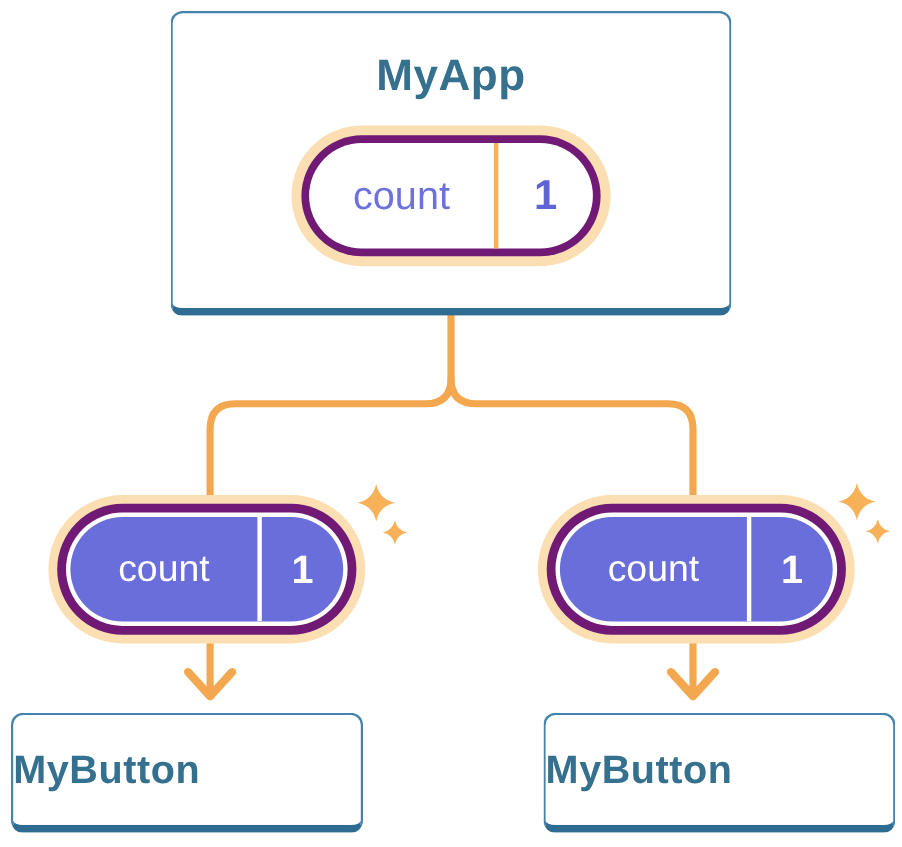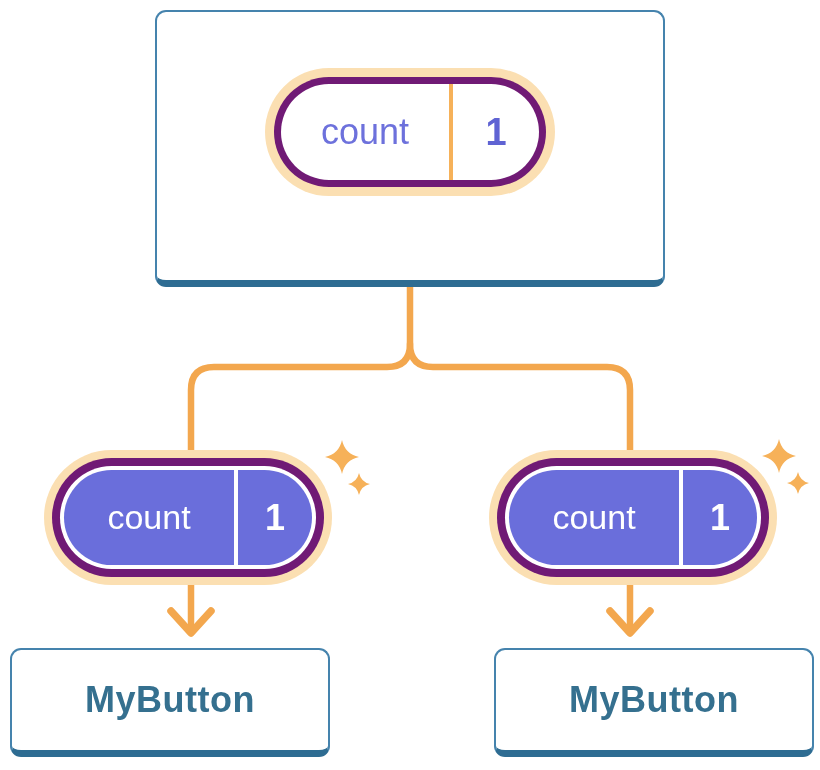--- a/index.html
+++ b/index.html
@@ -45,21 +45,20 @@
     letter-spacing: 0.5px;
     color: #35708F;
     line-height: 46px;
     height: 46px;
   }
   .card-button {
     width: 320px; height: 109px;
     top: 648px;
     display: flex;
     align-items: center;
-    justify-content: center;
   }
   .card-button.left  { left: 10px; }
   .card-button.right { left: 494px; }
   .card-button .card-title {
     font-size: 36px;
     line-height: 40px;
     height: auto;
   }
   
   .pill-outer {
@@ -178,20 +177,21 @@
       <path d="M359,473 Q361,482 370,484 Q361,486 359,495 Q357,486 348,484 Q357,482 359,473 Z"></path>
     </g>
 
     <g fill="#F6B159">
       <path d="M779,439 Q782,453 796,456 Q782,459 779,473 Q776,459 762,456 Q776,453 779,439 Z"></path>
       <path d="M798,472 Q800,481 809,483 Q800,485 798,494 Q796,485 787,483 Q796,481 798,472 Z"></path>
     </g>
   </svg>
 
   <div class="card card-root">
+    <div class="card-title">MyApp</div>
     <div class="pill-outer pill-root">
       <div class="pill-mid">
         <div class="pill-inner">
           <div class="cell-name">count</div>
           <div class="pill-divider"></div>
           <div class="cell-value">1</div>
         </div>
       </div>
     </div>
   </div>

